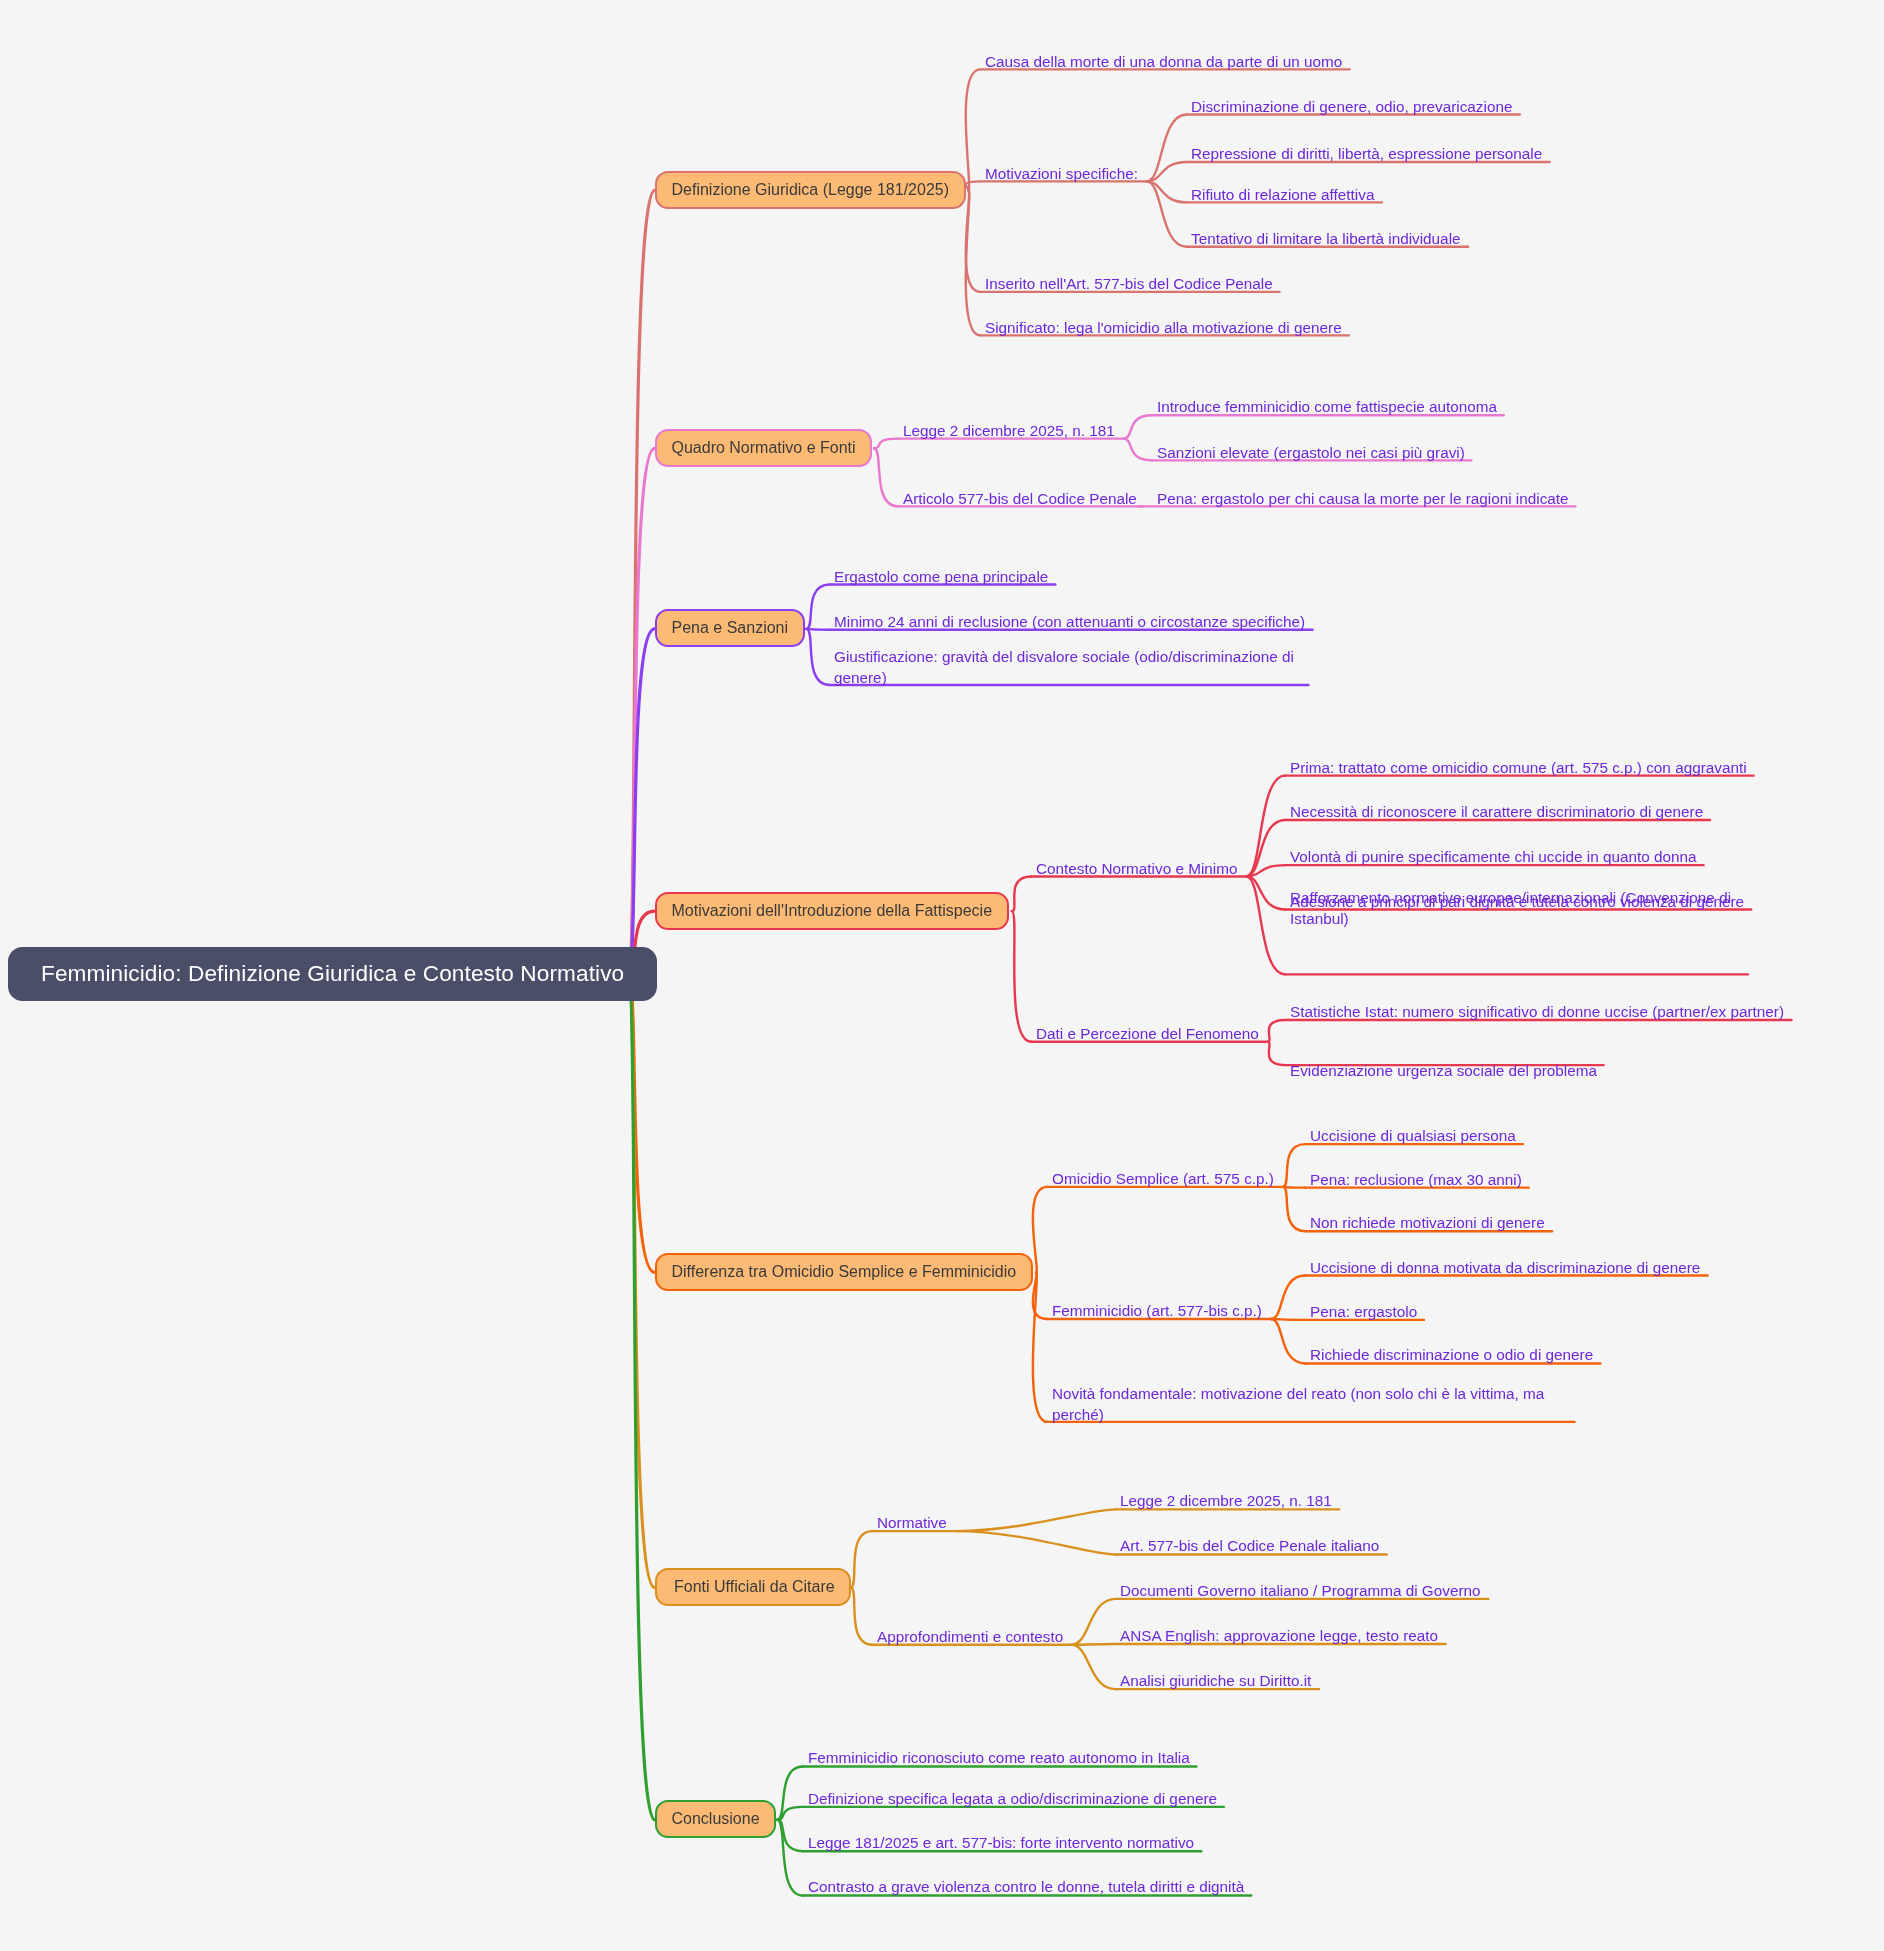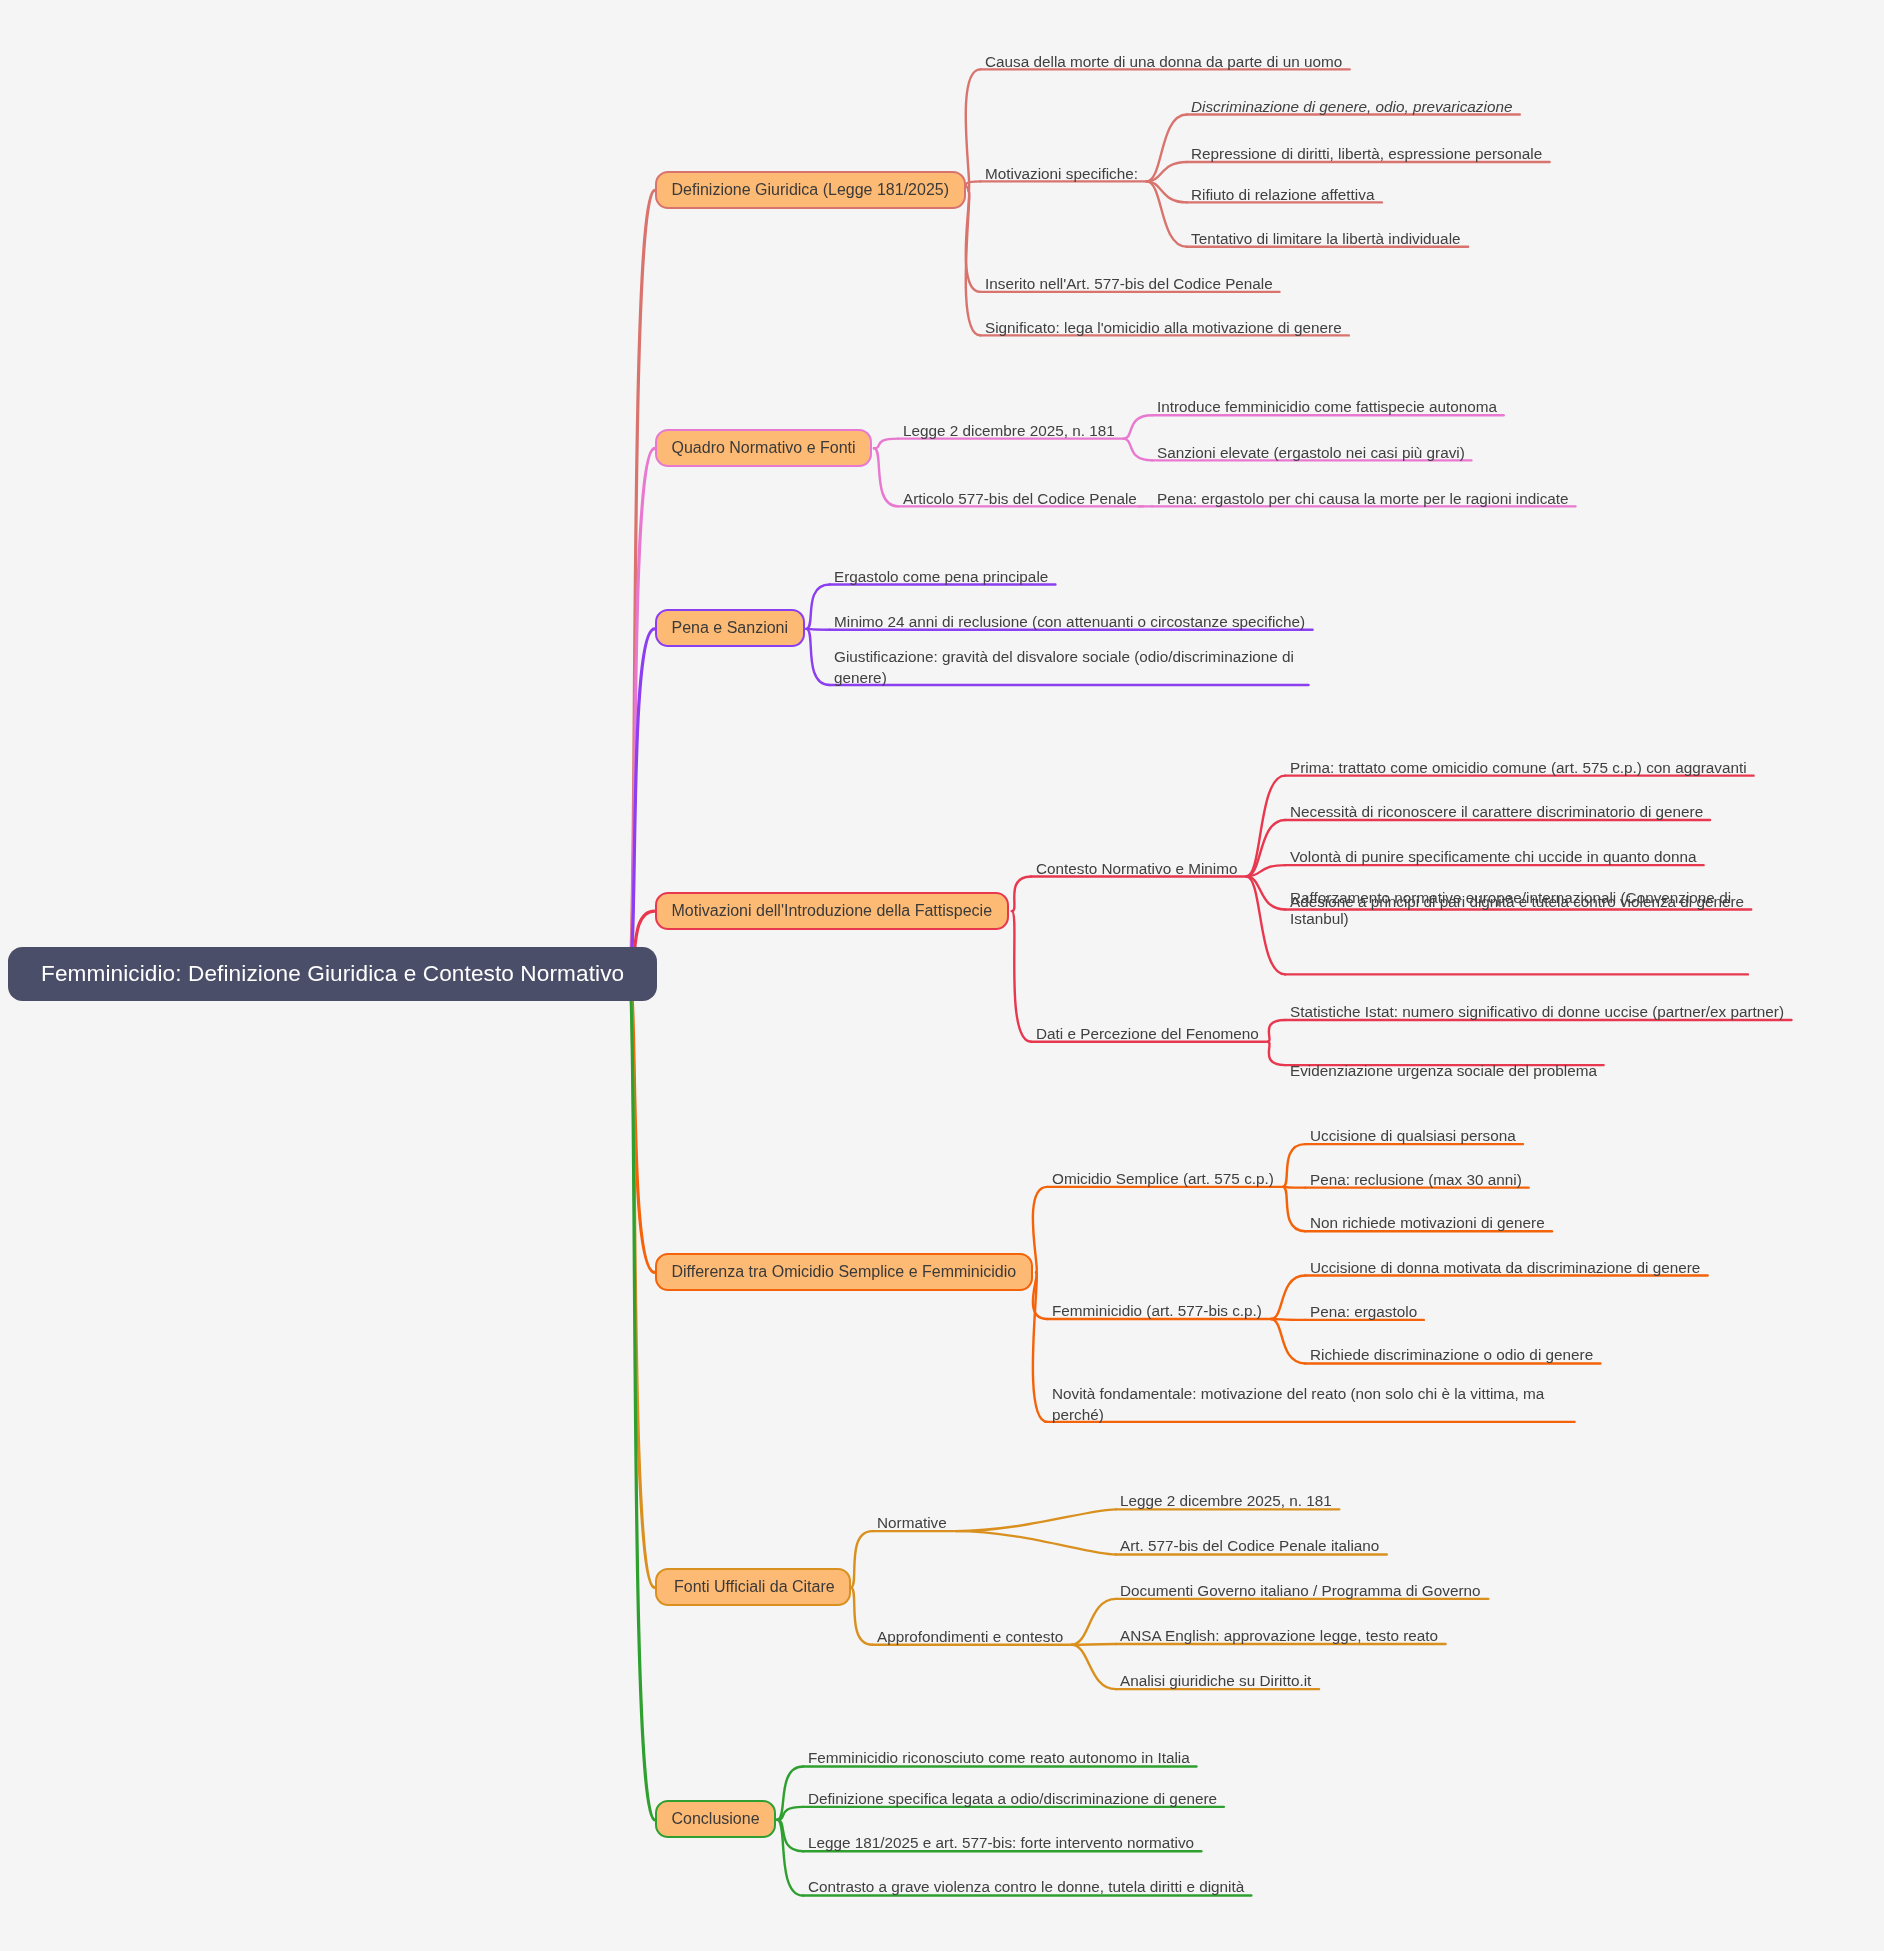--- a/index.html
+++ b/index.html
@@ -32,21 +32,21 @@
     border-radius:13px;
     font-size:16px;
     color:#3a3a3a;
     padding:7.3px 14.5px;
     white-space:nowrap;
     line-height:1.2;
   }
   
   .txt{
     font-size:15.3px;
-    color:#404040;
+    color:#6d28d9;
     line-height:1.35;
     white-space:nowrap;
   }
   .txt.wrap{white-space:normal;}
 </style>
 </head>
 <body>
 
 <div id="map">
   <svg class="links" id="links" viewBox="0 0 2338 2421" preserveAspectRatio="none" xmlns="http://www.w3.org/2000/svg">
@@ -146,21 +146,21 @@
       <path d="M 964 2257 C 977.44 2257, 962 2296, 996 2296" stroke="#2fa02f" fill="none" stroke-width="3" stroke-linecap="round"></path>
       <path d="M 996 2296 L 1490 2296" stroke="#2fa02f" fill="none" stroke-width="3" stroke-linecap="round"></path>
       <path d="M 964 2257 C 977.44 2257, 962 2351, 996 2351" stroke="#2fa02f" fill="none" stroke-width="3" stroke-linecap="round"></path>
       <path d="M 996 2351 L 1552 2351" stroke="#2fa02f" fill="none" stroke-width="3" stroke-linecap="round"></path>
     </svg>
   <div id="nodes">
       <div class="node root" style="left: 8px; visibility: visible; top: 947px;">Femminicidio: Definizione Giuridica e Contesto Normativo</div>
       <div class="node pill" style="left: 655px; visibility: visible; top: 171px; border-color: rgb(217, 115, 110);">Definizione Giuridica (Legge 181/2025)</div>
       <div class="node txt" style="left: 985px; visibility: visible; top: 52px;">Causa della morte di una donna da parte di un uomo</div>
       <div class="node txt" style="left: 985px; visibility: visible; top: 164px;">Motivazioni specifiche:</div>
-      <div class="node txt" style="left: 1191px; visibility: visible; top: 97px; font-style: italic;">Discriminazione di genere, odio, prevaricazione</div>
+      <div class="node txt" style="left: 1191px; visibility: visible; top: 97px;">Discriminazione di genere, odio, prevaricazione</div>
       <div class="node txt" style="left: 1191px; visibility: visible; top: 144px;">Repressione di diritti, libertà, espressione personale</div>
       <div class="node txt" style="left: 1191px; visibility: visible; top: 185px;">Rifiuto di relazione affettiva</div>
       <div class="node txt" style="left: 1191px; visibility: visible; top: 229px;">Tentativo di limitare la libertà individuale</div>
       <div class="node txt" style="left: 985px; visibility: visible; top: 274px;">Inserito nell'Art. 577-bis del Codice Penale</div>
       <div class="node txt" style="left: 985px; visibility: visible; top: 318px;">Significato: lega l'omicidio alla motivazione di genere</div>
       <div class="node pill" style="left: 655px; visibility: visible; top: 429px; border-color: rgb(232, 120, 208);">Quadro Normativo e Fonti</div>
       <div class="node txt" style="left: 903px; visibility: visible; top: 421px;">Legge 2 dicembre 2025, n. 181</div>
       <div class="node txt" style="left: 1157px; visibility: visible; top: 397px;">Introduce femminicidio come fattispecie autonoma</div>
       <div class="node txt" style="left: 1157px; visibility: visible; top: 443px;">Sanzioni elevate (ergastolo nei casi più gravi)</div>
       <div class="node txt" style="left: 903px; visibility: visible; top: 489px;">Articolo 577-bis del Codice Penale</div>

